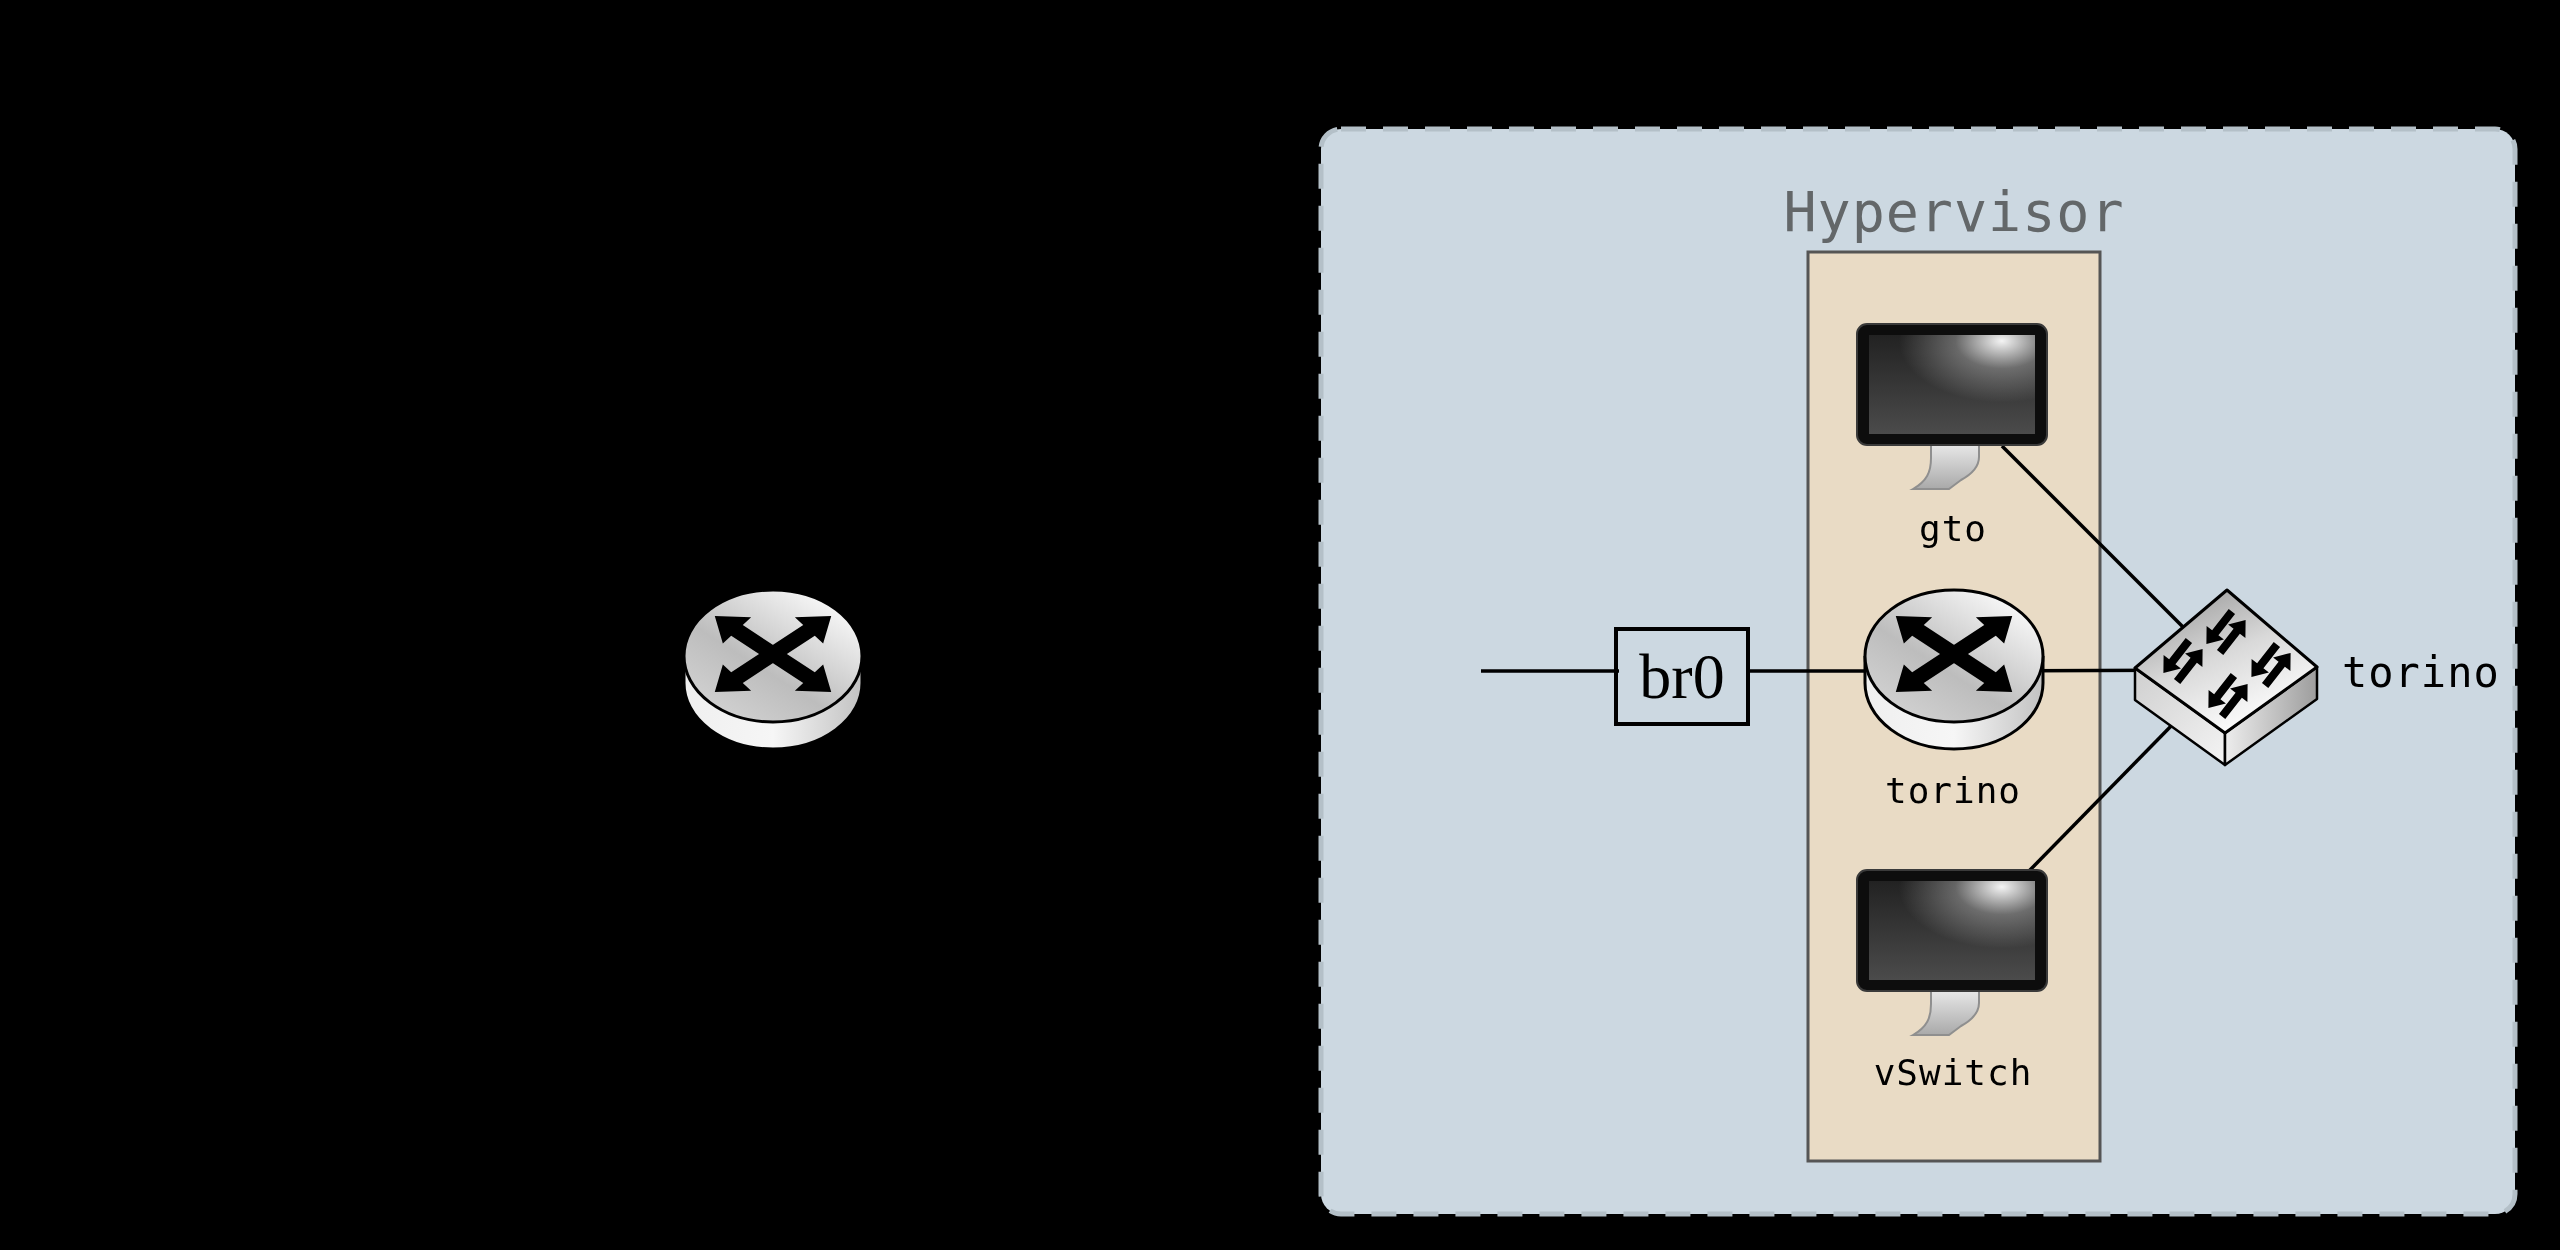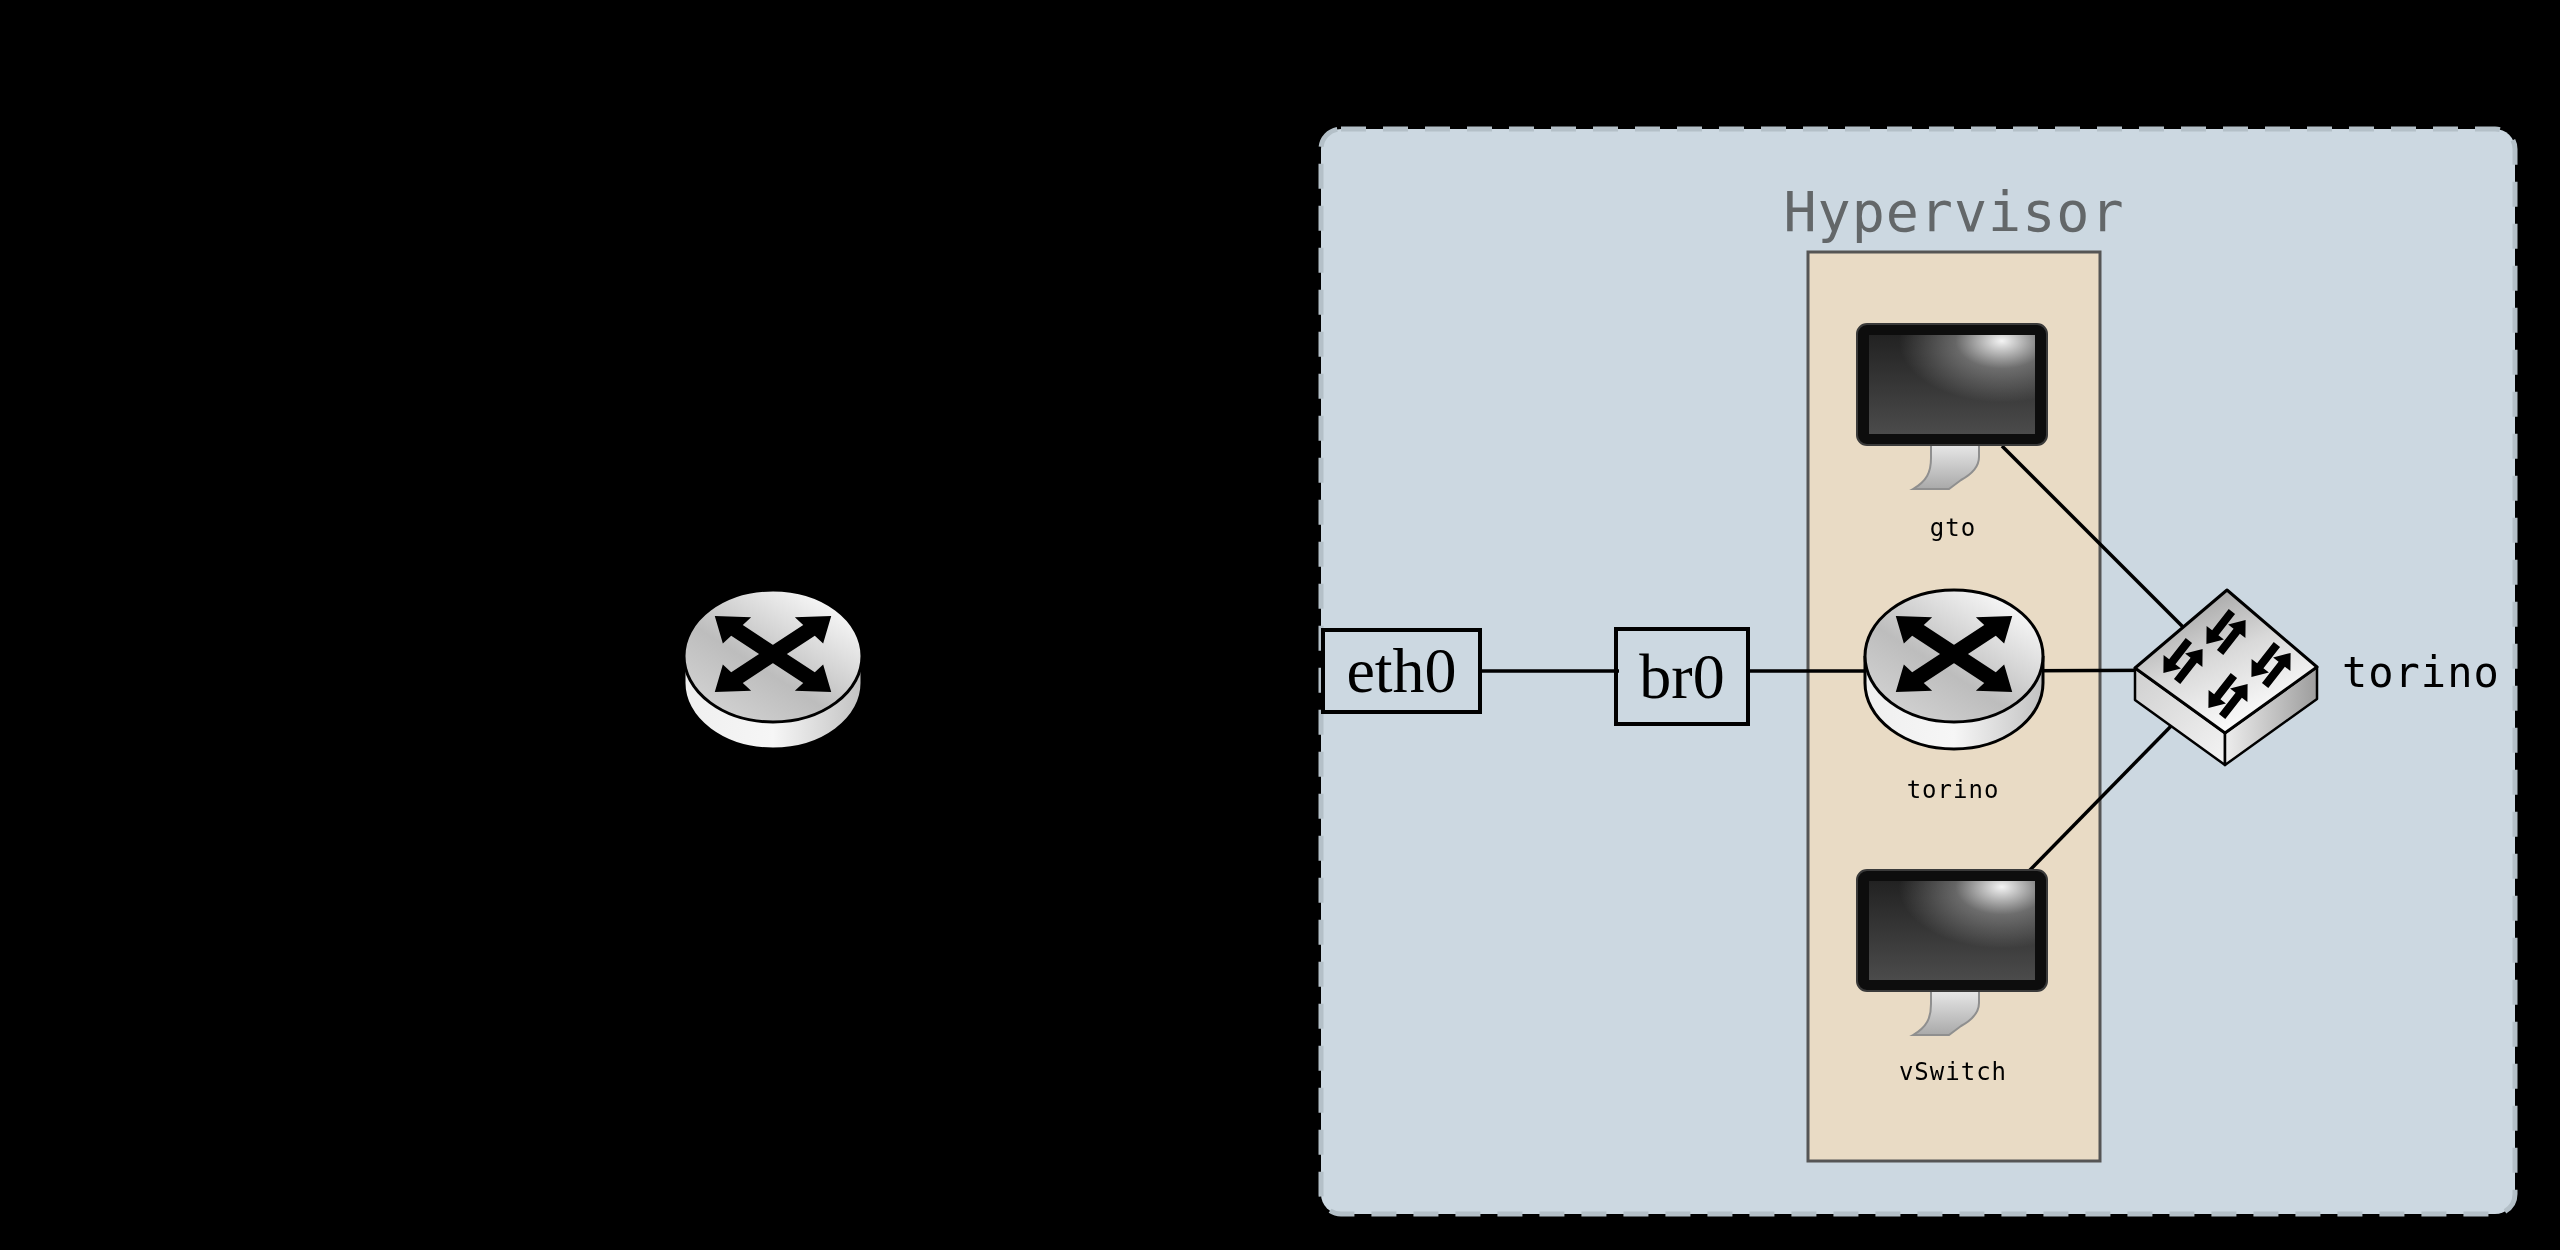--- a/index.html
+++ b/index.html
@@ -20,21 +20,21 @@
     background:var(--canvas-bg);overflow:hidden;
     font-family:"DejaVu Sans Mono",monospace;
   }
   .bg{position:absolute;left:0;top:0;}
   .hostbox{fill:var(--host-fill);stroke:var(--host-border);stroke-width:5;}
   .vmbox{fill:var(--vm-panel-fill);stroke:var(--vm-panel-border);stroke-width:3;}
   .edge{stroke:var(--edge-stroke);stroke-width:3.5;}
   .node{position:absolute;}
   .nodelabel{
     position:absolute;display:flex;align-items:center;justify-content:center;
-    font-family:"DejaVu Sans Mono",monospace;font-size:24px;color:var(--label-text);
+    font-family:"DejaVu Sans Mono",monospace;font-size:36px;color:var(--label-text);
     letter-spacing:1px;white-space:nowrap;
   }
   .nodelabel.left{justify-content:flex-start;}
   .title{
     position:absolute;left:1652px;top:180px;width:604px;height:64px;
     display:flex;align-items:center;justify-content:center;
     font-family:"DejaVu Sans Mono",monospace;font-size:55px;color:var(--title-text);
     letter-spacing:1px;
   }
   .ifbox{
@@ -134,23 +134,20 @@
       <line class="edge" x1="2028" y1="872" x2="2226" y2="670"></line>
     </g>
   </svg>
 
   <div class="title">Hypervisor</div>
 
   <svg class="node" style="left:677px;top:584px;" width="192" height="172" viewBox="0 0 192 172">
     <use href="#router"></use>
   </svg>
 
-  <div class="ifbox eth0">
-    <span>eth0</span>
-  </div>
   <div class="ifbox br0">
     <span>br0</span>
   </div>
 
   <svg class="node" style="left:1853px;top:318px;" width="200" height="180" viewBox="0 0 200 180">
     <use href="#monitor"></use>
   </svg>
   <div class="nodelabel" style="left:1853px;top:498px;width:200px;height:60px;">gto</div>
 
   <svg class="node" style="left:1858px;top:584px;" width="192" height="172" viewBox="0 0 192 172">

